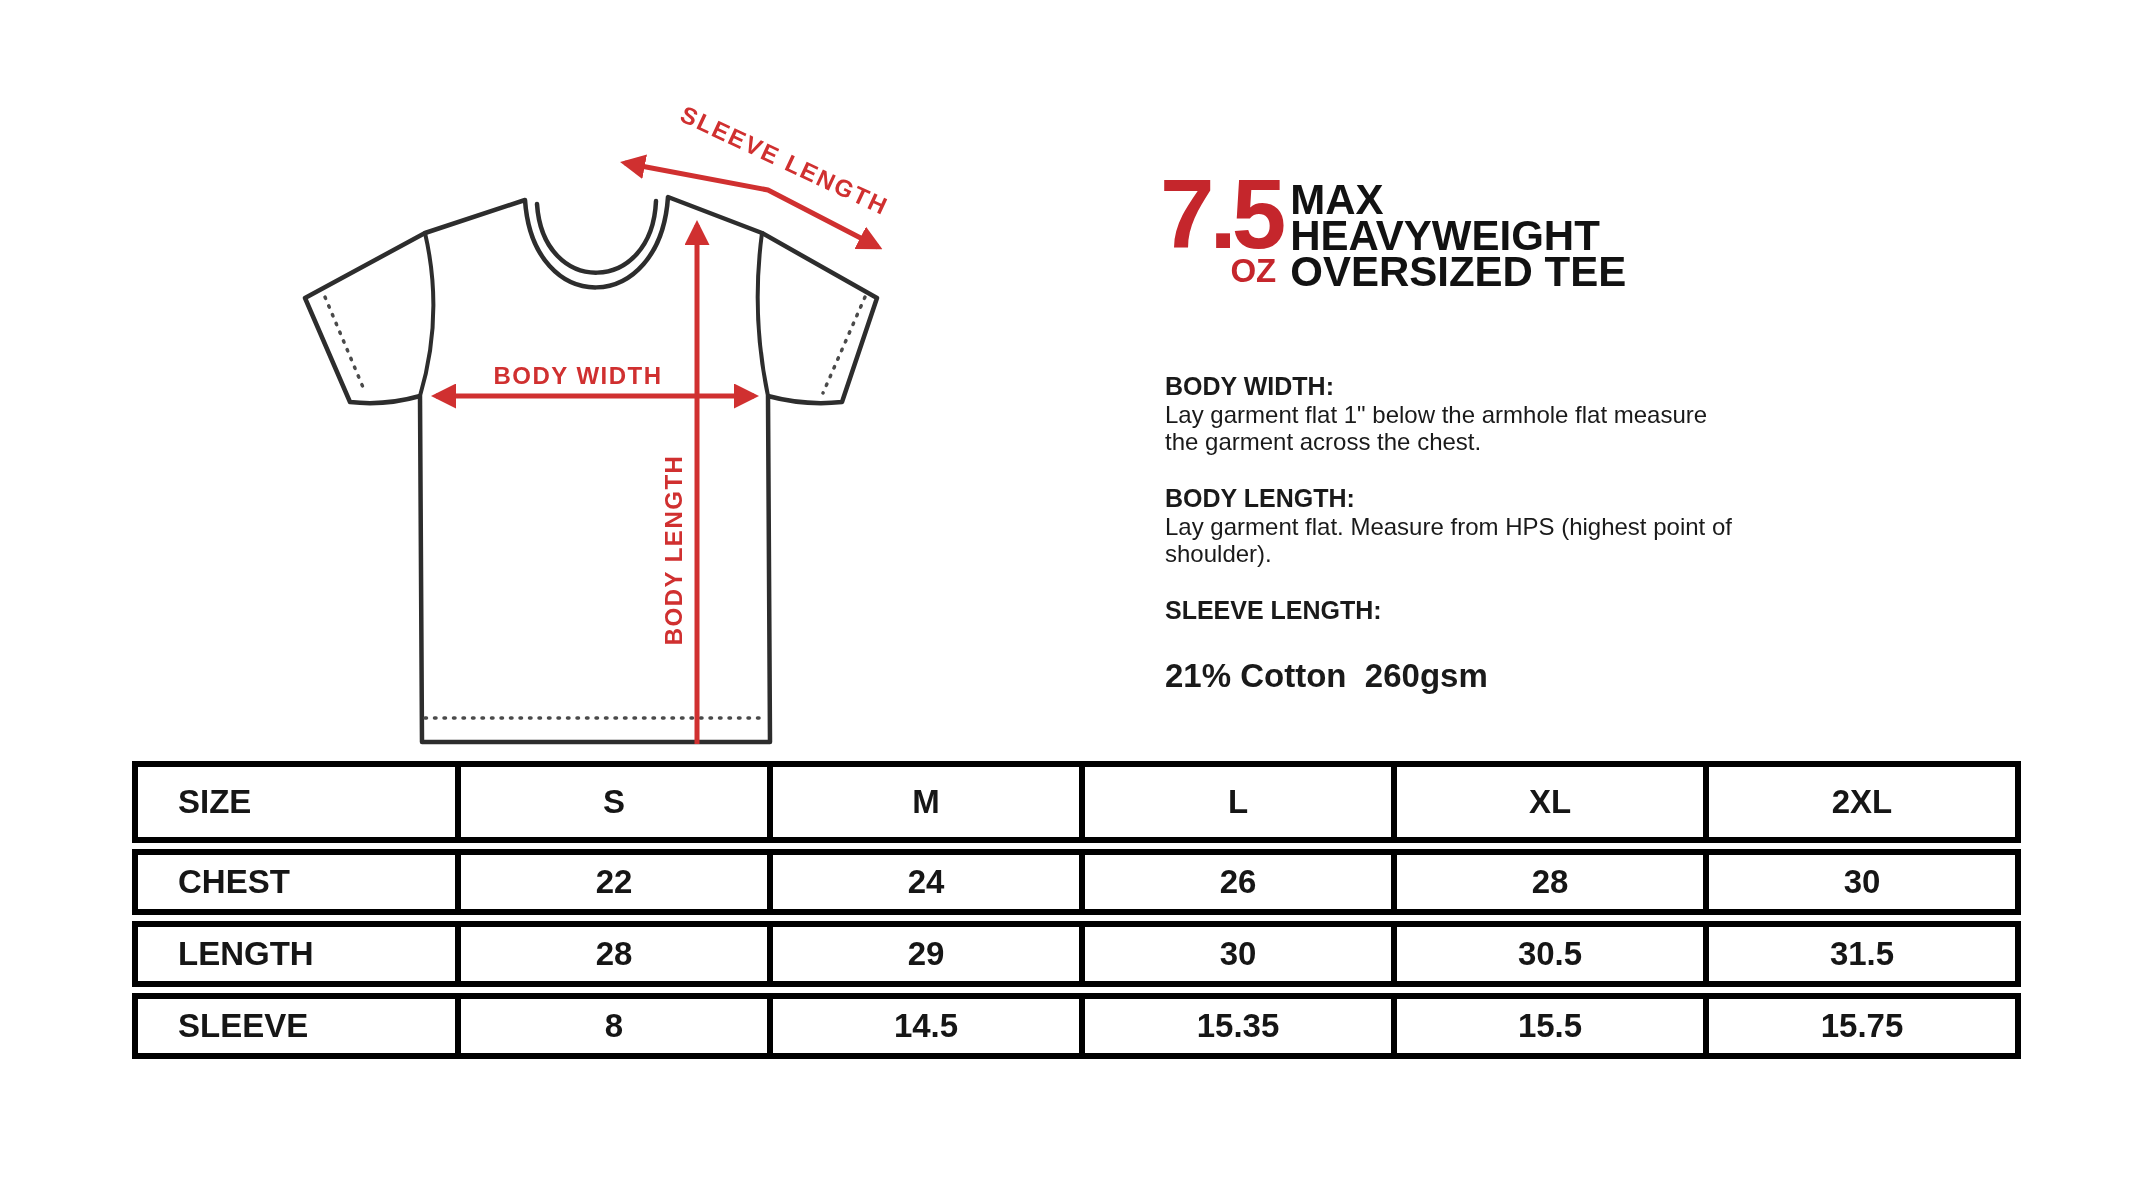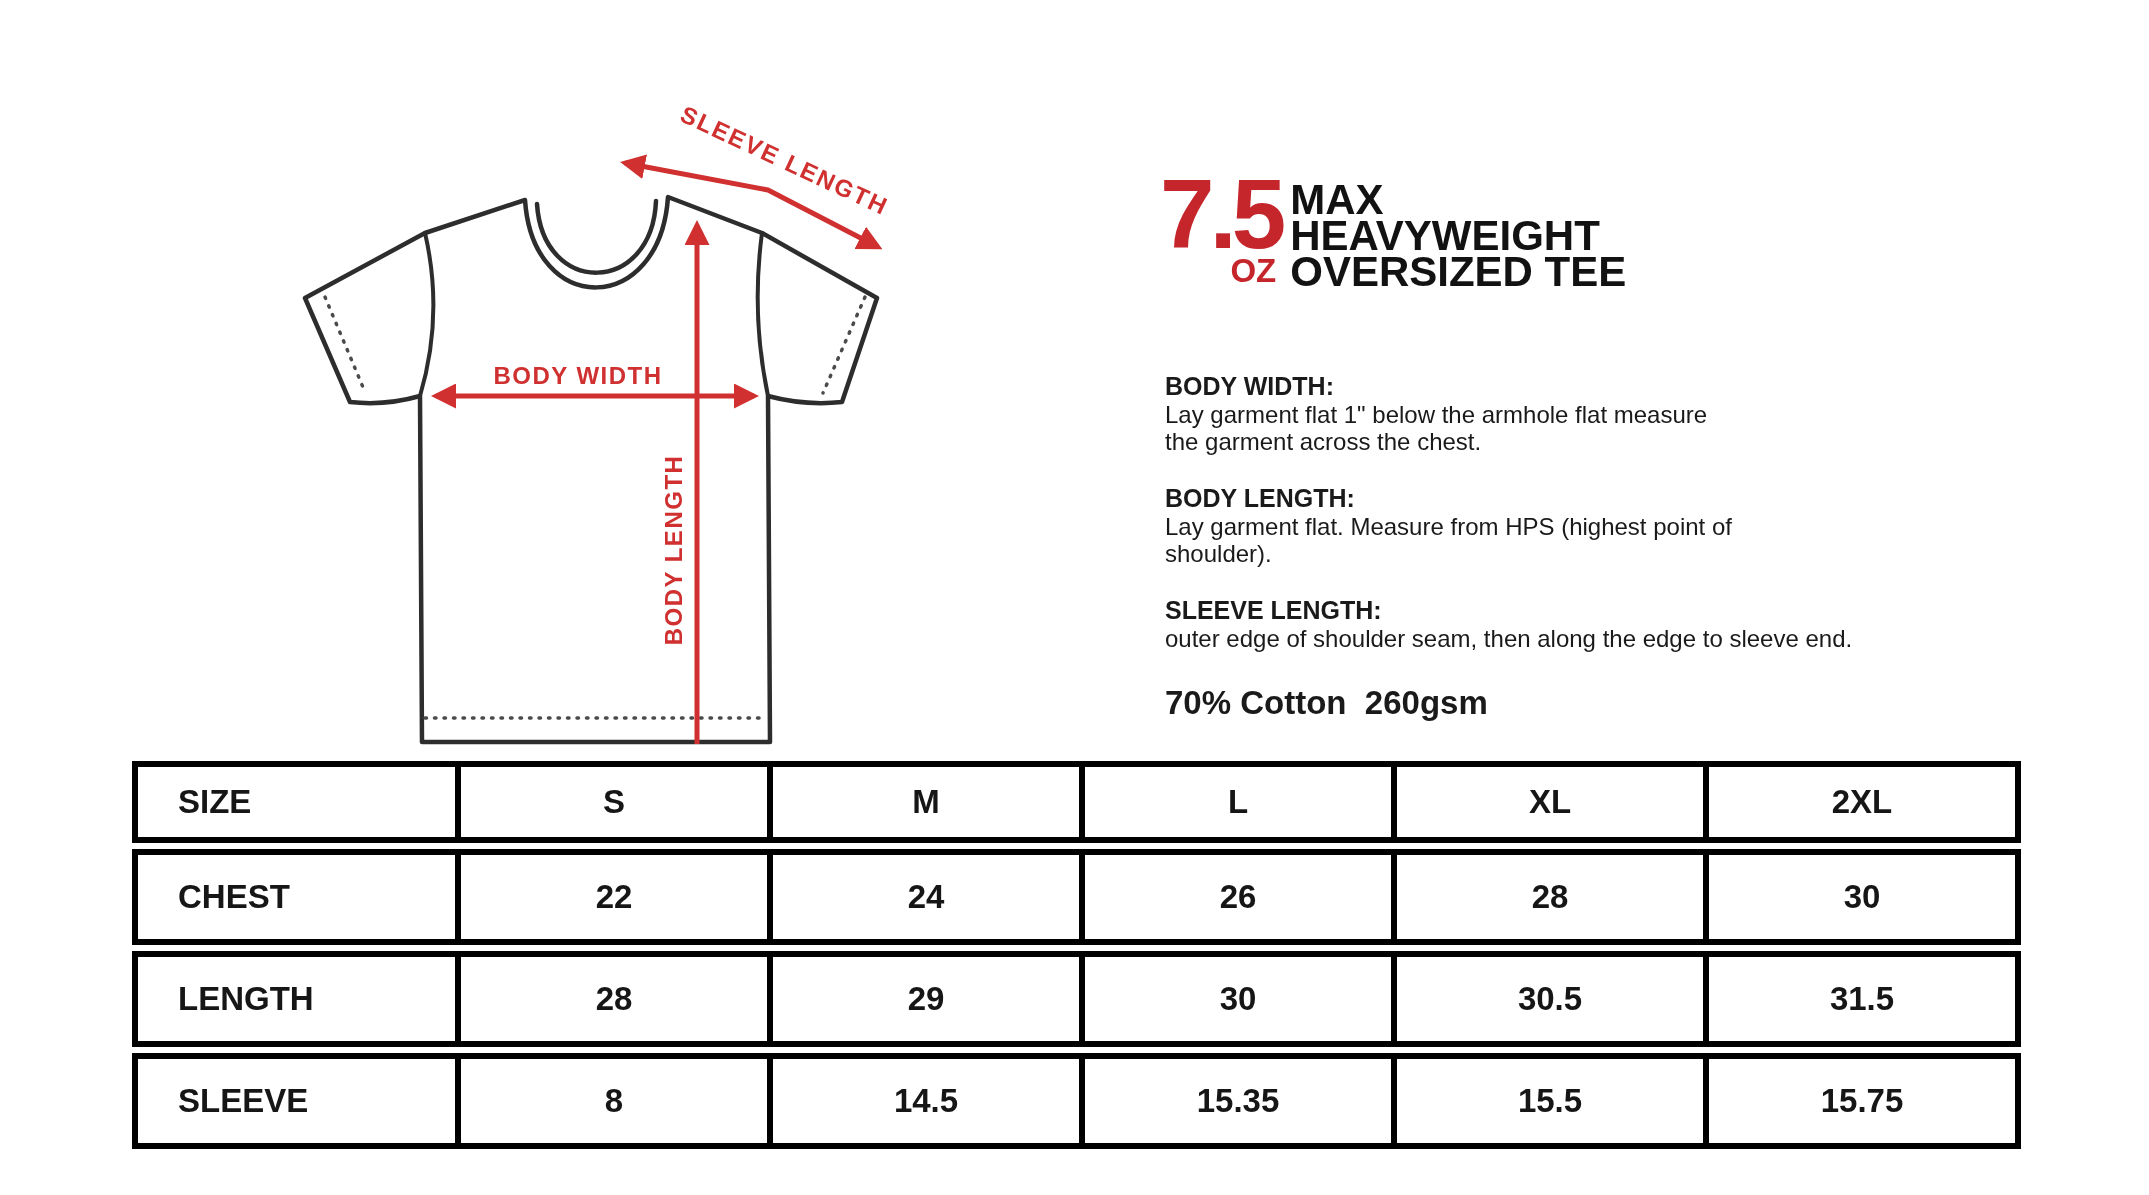--- a/index.html
+++ b/index.html
@@ -18,21 +18,21 @@
                  line-height:36px; color:#121212; letter-spacing:0px; white-space:nowrap; }
   
   .specs { position:absolute; left:1165px; top:372px; width:800px; }
   .spec { margin-bottom:29px; }
   .spec-head { font-size:25px; font-weight:bold; line-height:29px; }
   .spec-line { font-size:24px; line-height:27px; }
   .material { margin-top:32px; font-size:33px; font-weight:bold; white-space:pre; }
   
   .size-table { position:absolute; left:132px; top:761px; width:1889px; }
   .t-row { box-sizing:border-box; border:6px solid #000; background:#fff; margin-bottom:6px;
-           display:grid; grid-template-columns:317px 1fr 1fr 1fr 1fr 1fr; height:96px; }
+           display:grid; grid-template-columns:317px 1fr 1fr 1fr 1fr 1fr; height:66px; }
   .t-row.header { height:82px; }
   .t-cell { display:flex; align-items:center; justify-content:center;
             font-size:33px; font-weight:bold; color:#161616; }
   .t-cell.value { border-left:6px solid #000; }
   .t-cell.label { justify-content:flex-start; padding-left:40px; }
 </style>
 </head>
 <body>
 
 <div class="diagram">
@@ -98,23 +98,22 @@
     <div class="spec-line">Lay garment flat 1" below the armhole flat measure</div>
     <div class="spec-line">the garment across the chest.</div>
   </div>
   <div class="spec">
     <div class="spec-head">BODY LENGTH:</div>
     <div class="spec-line">Lay garment flat. Measure from HPS (highest point of</div>
     <div class="spec-line">shoulder).</div>
   </div>
   <div class="spec">
     <div class="spec-head">SLEEVE LENGTH:</div>
-    <div class="spec-line">outer edge of shoulder seam, then along the edge to sleeve end.</div>
   </div>
-  <div class="material">70% Cotton  260gsm</div>
+  <div class="material">21% Cotton  260gsm</div>
 </div>
 
 <div class="size-table">
   <div class="t-row header">
     <div class="t-cell label">SIZE</div>
     <div class="t-cell value">S</div>
     <div class="t-cell value">M</div>
     <div class="t-cell value">L</div>
     <div class="t-cell value">XL</div>
     <div class="t-cell value">2XL</div>

